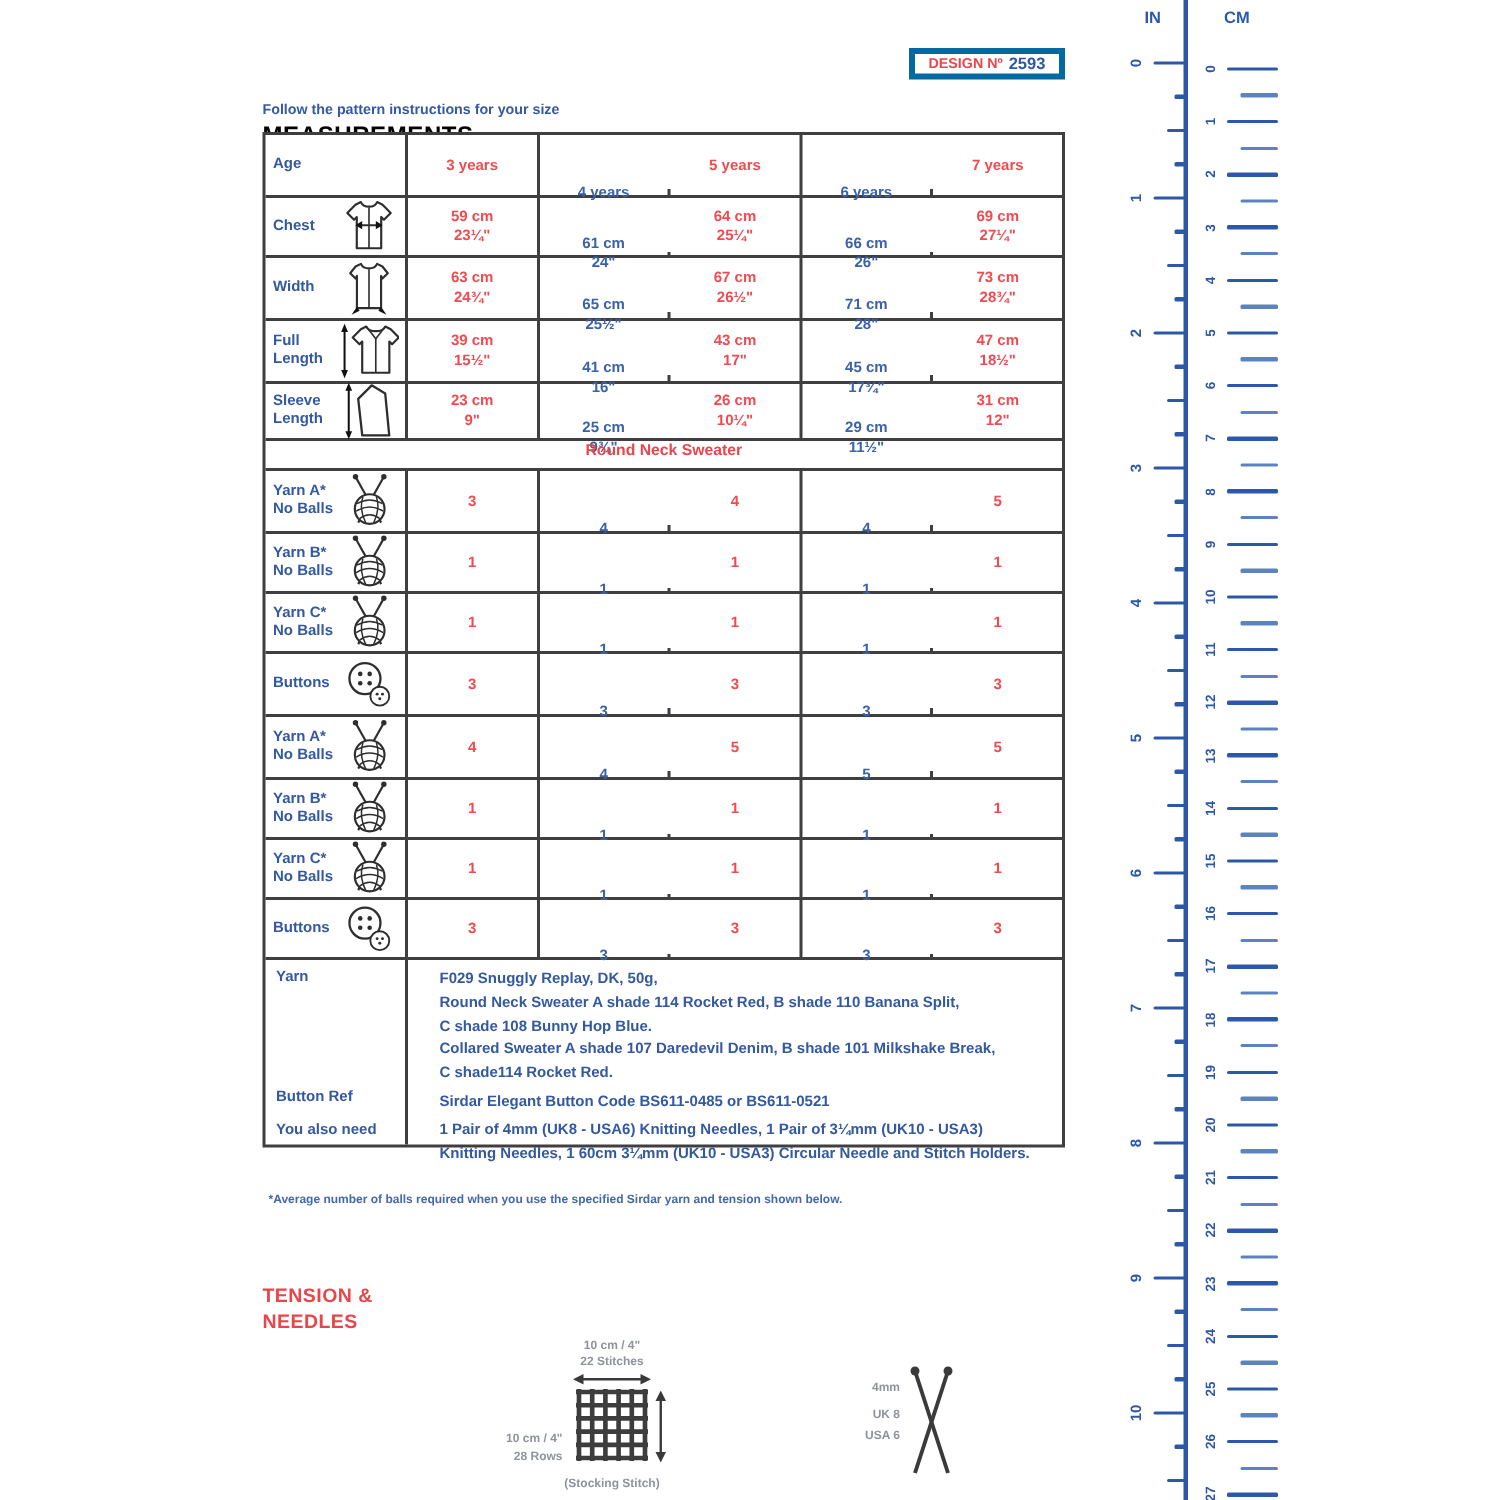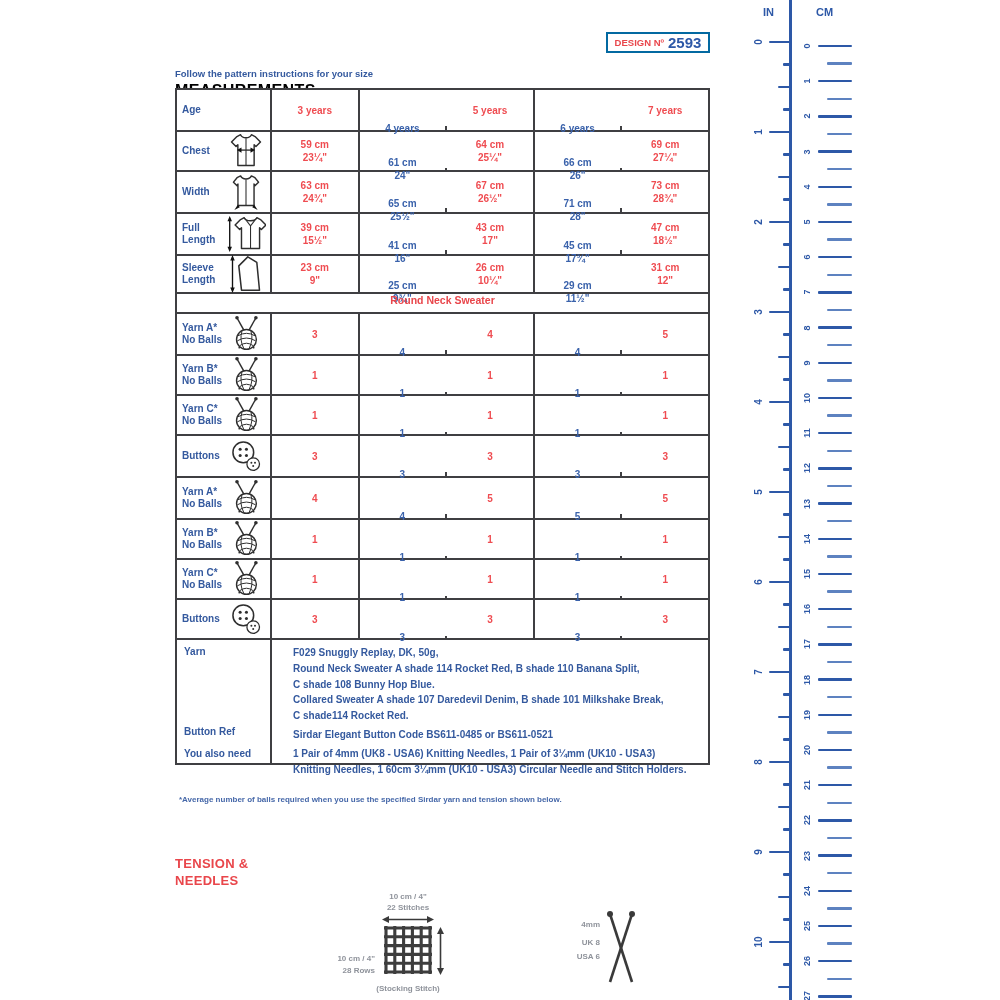--- a/index.html
+++ b/index.html
@@ -1,23 +1,23 @@
 <!DOCTYPE html>
 <html><head>
 <meta charset="utf-8">
 <style>
   html,body{margin:0;padding:0;background:#fff;}
   .page{position:relative;width:1000px;height:1000px;background:#ffffff;overflow:hidden;
         font-family:"Liberation Sans", sans-serif;}
   
   .hdr-title{position:absolute;left:175px;top:42px;color:#000000;font-size:16px;font-weight:700;letter-spacing:.4px;margin-top:40px;}
-  .design-box{position:absolute;left:606px;top:32px;width:104px;height:21px;border:2px solid #0369a1;
+  .design-box{position:absolute;left:606px;top:32px;width:104px;height:21px;border:4px solid #0369a1;
               display:flex;align-items:center;justify-content:center;gap:4px;box-sizing:border-box;background:#fff;}
   .design-box .dl{color:#e9464b;font-size:9.5px;font-weight:700;}
-  .design-box .dn{color:#2d58a7;font-size:15px;font-weight:700;}
+  .design-box .dn{color:#2d58a7;font-size:11px;font-weight:700;}
   .subtitle{position:absolute;left:175px;top:68px;color:#34599e;font-size:9.5px;font-weight:600;}
   
   .tbl{position:absolute;left:175px;top:88px;width:535px;border:2.5px solid #3f3f42;box-sizing:border-box;background:#fff;}
   .trow{display:flex;border-bottom:2px solid #3f3f42;box-sizing:border-box;}
   .trow:last-child{border-bottom:none;}
   .lcell{flex:0 0 95px;width:95px;border-right:2px solid #3f3f42;display:flex;align-items:center;
          justify-content:space-between;padding:0 4px 0 5px;box-sizing:border-box;}
   .lab-text{color:#34599e;font-weight:700;font-size:10px;line-height:12px;}
   .dcell{flex:1;border-right:2px solid #3f3f42;display:flex;flex-direction:column;align-items:center;
          justify-content:center;font-weight:700;font-size:10px;box-sizing:border-box;}

